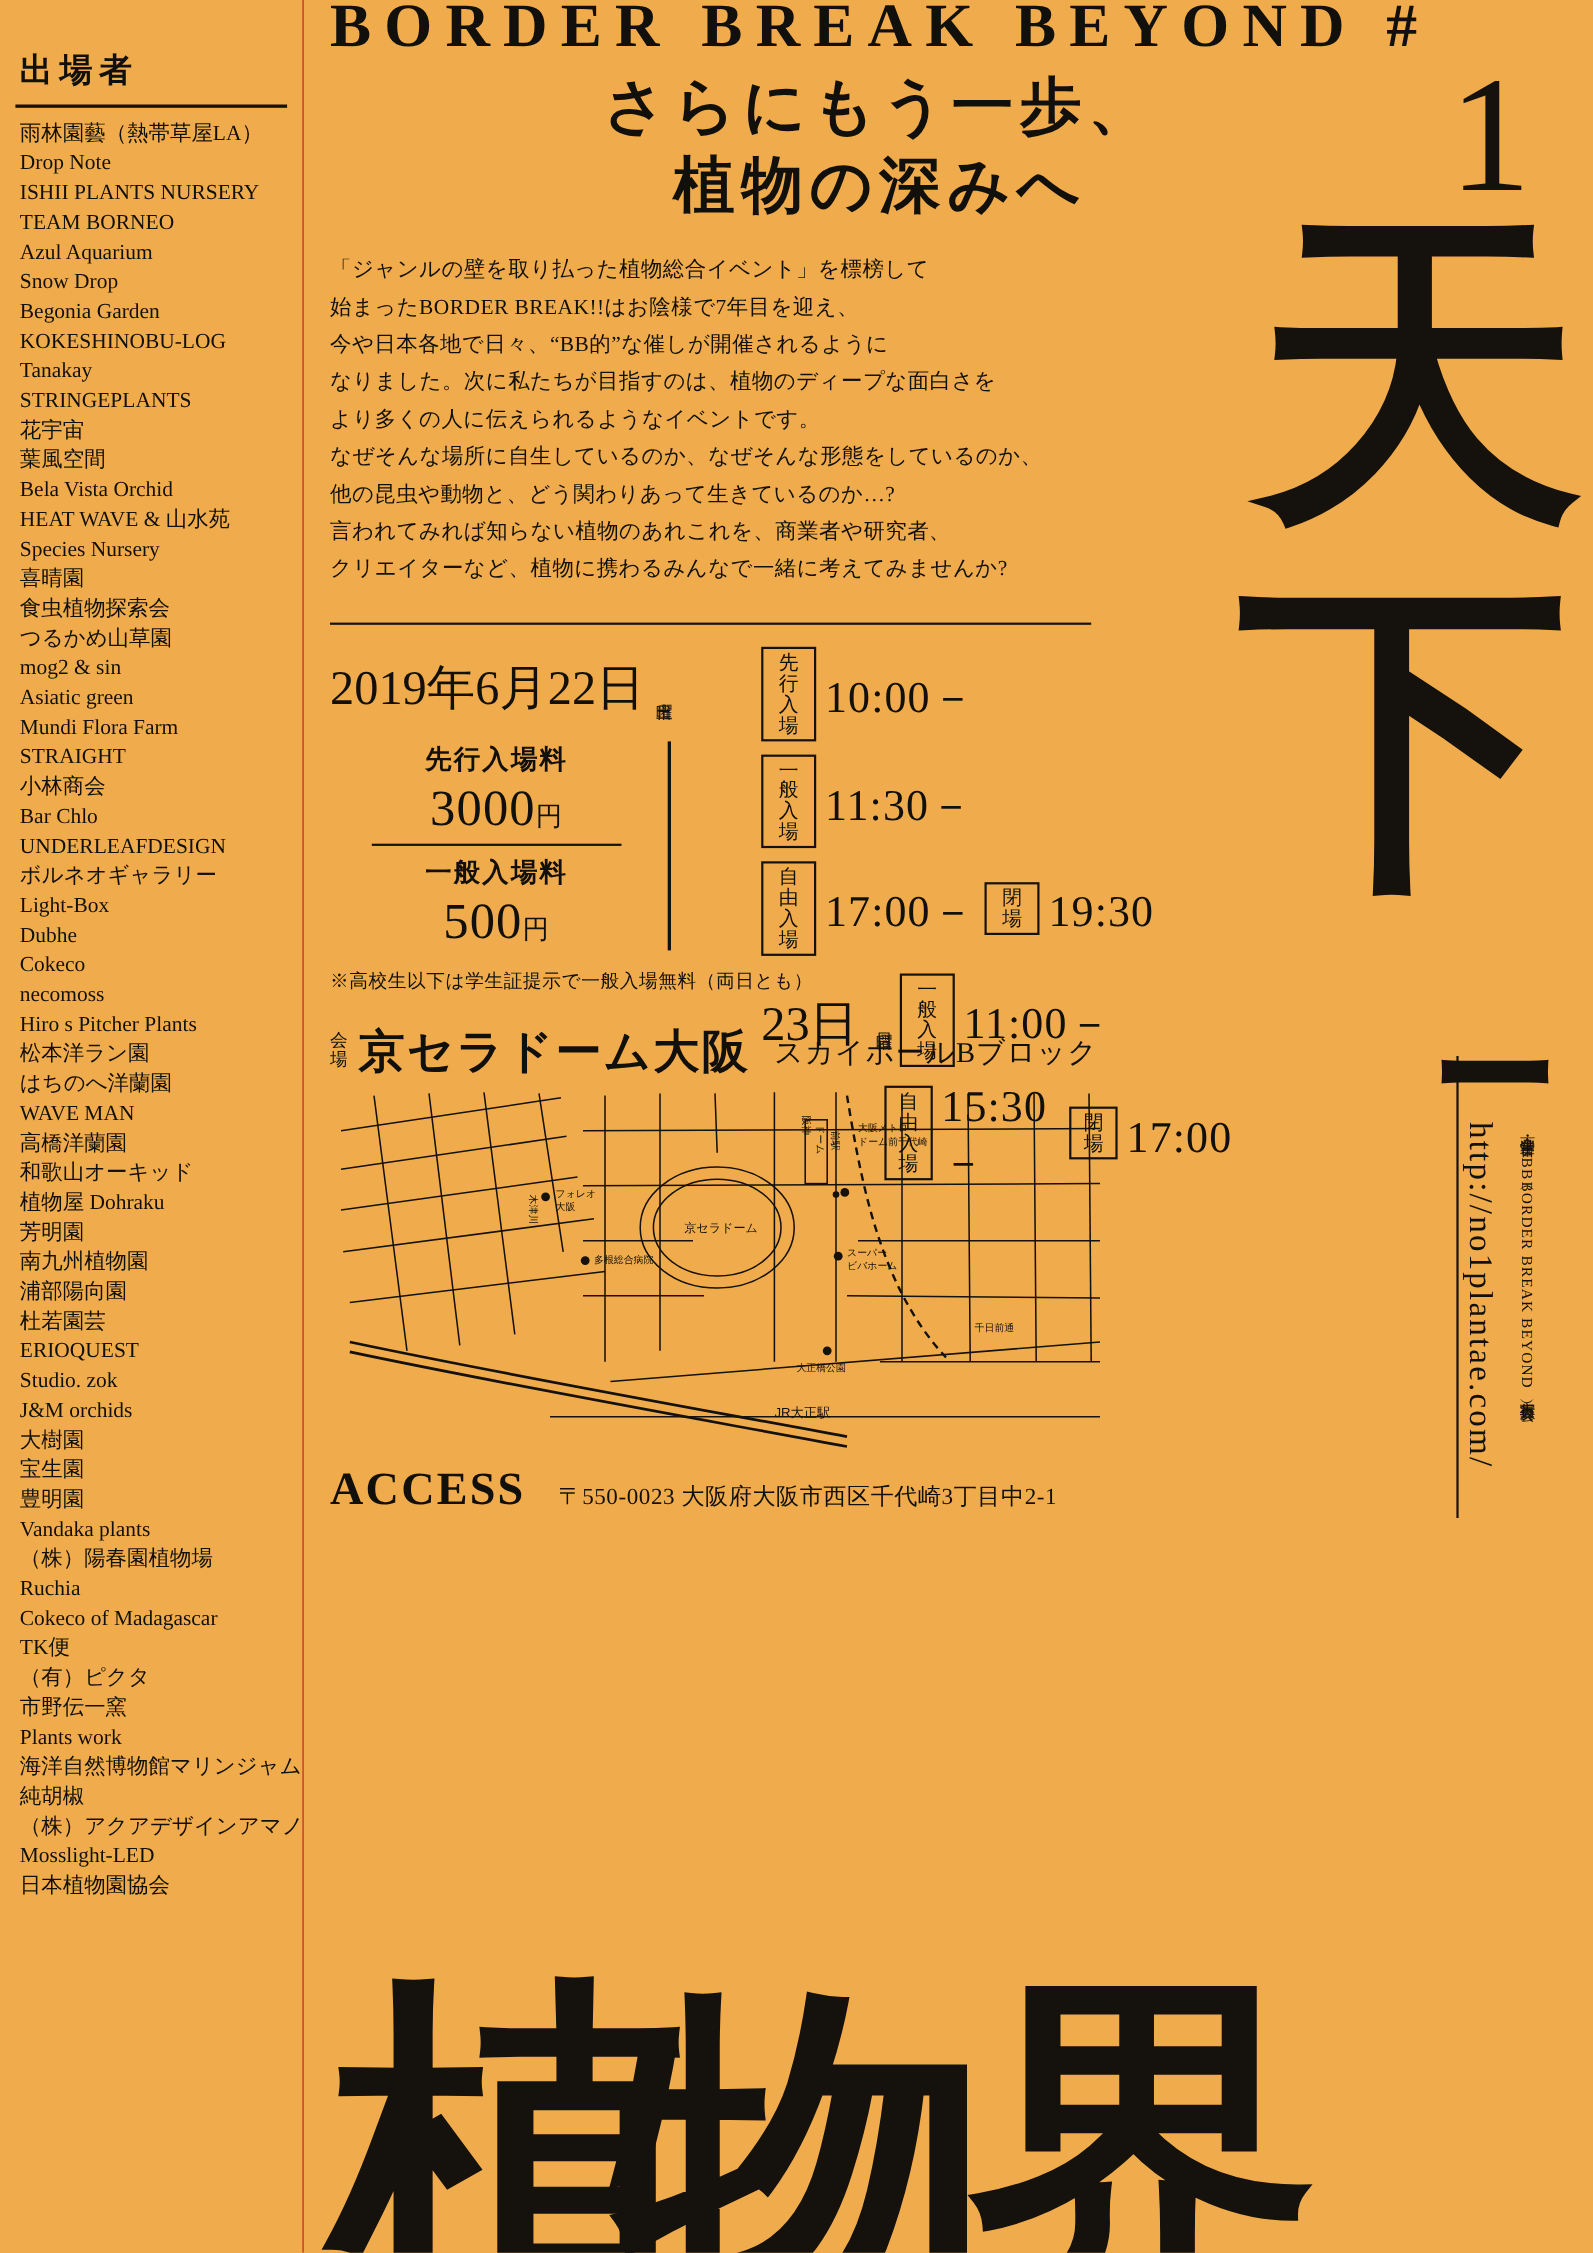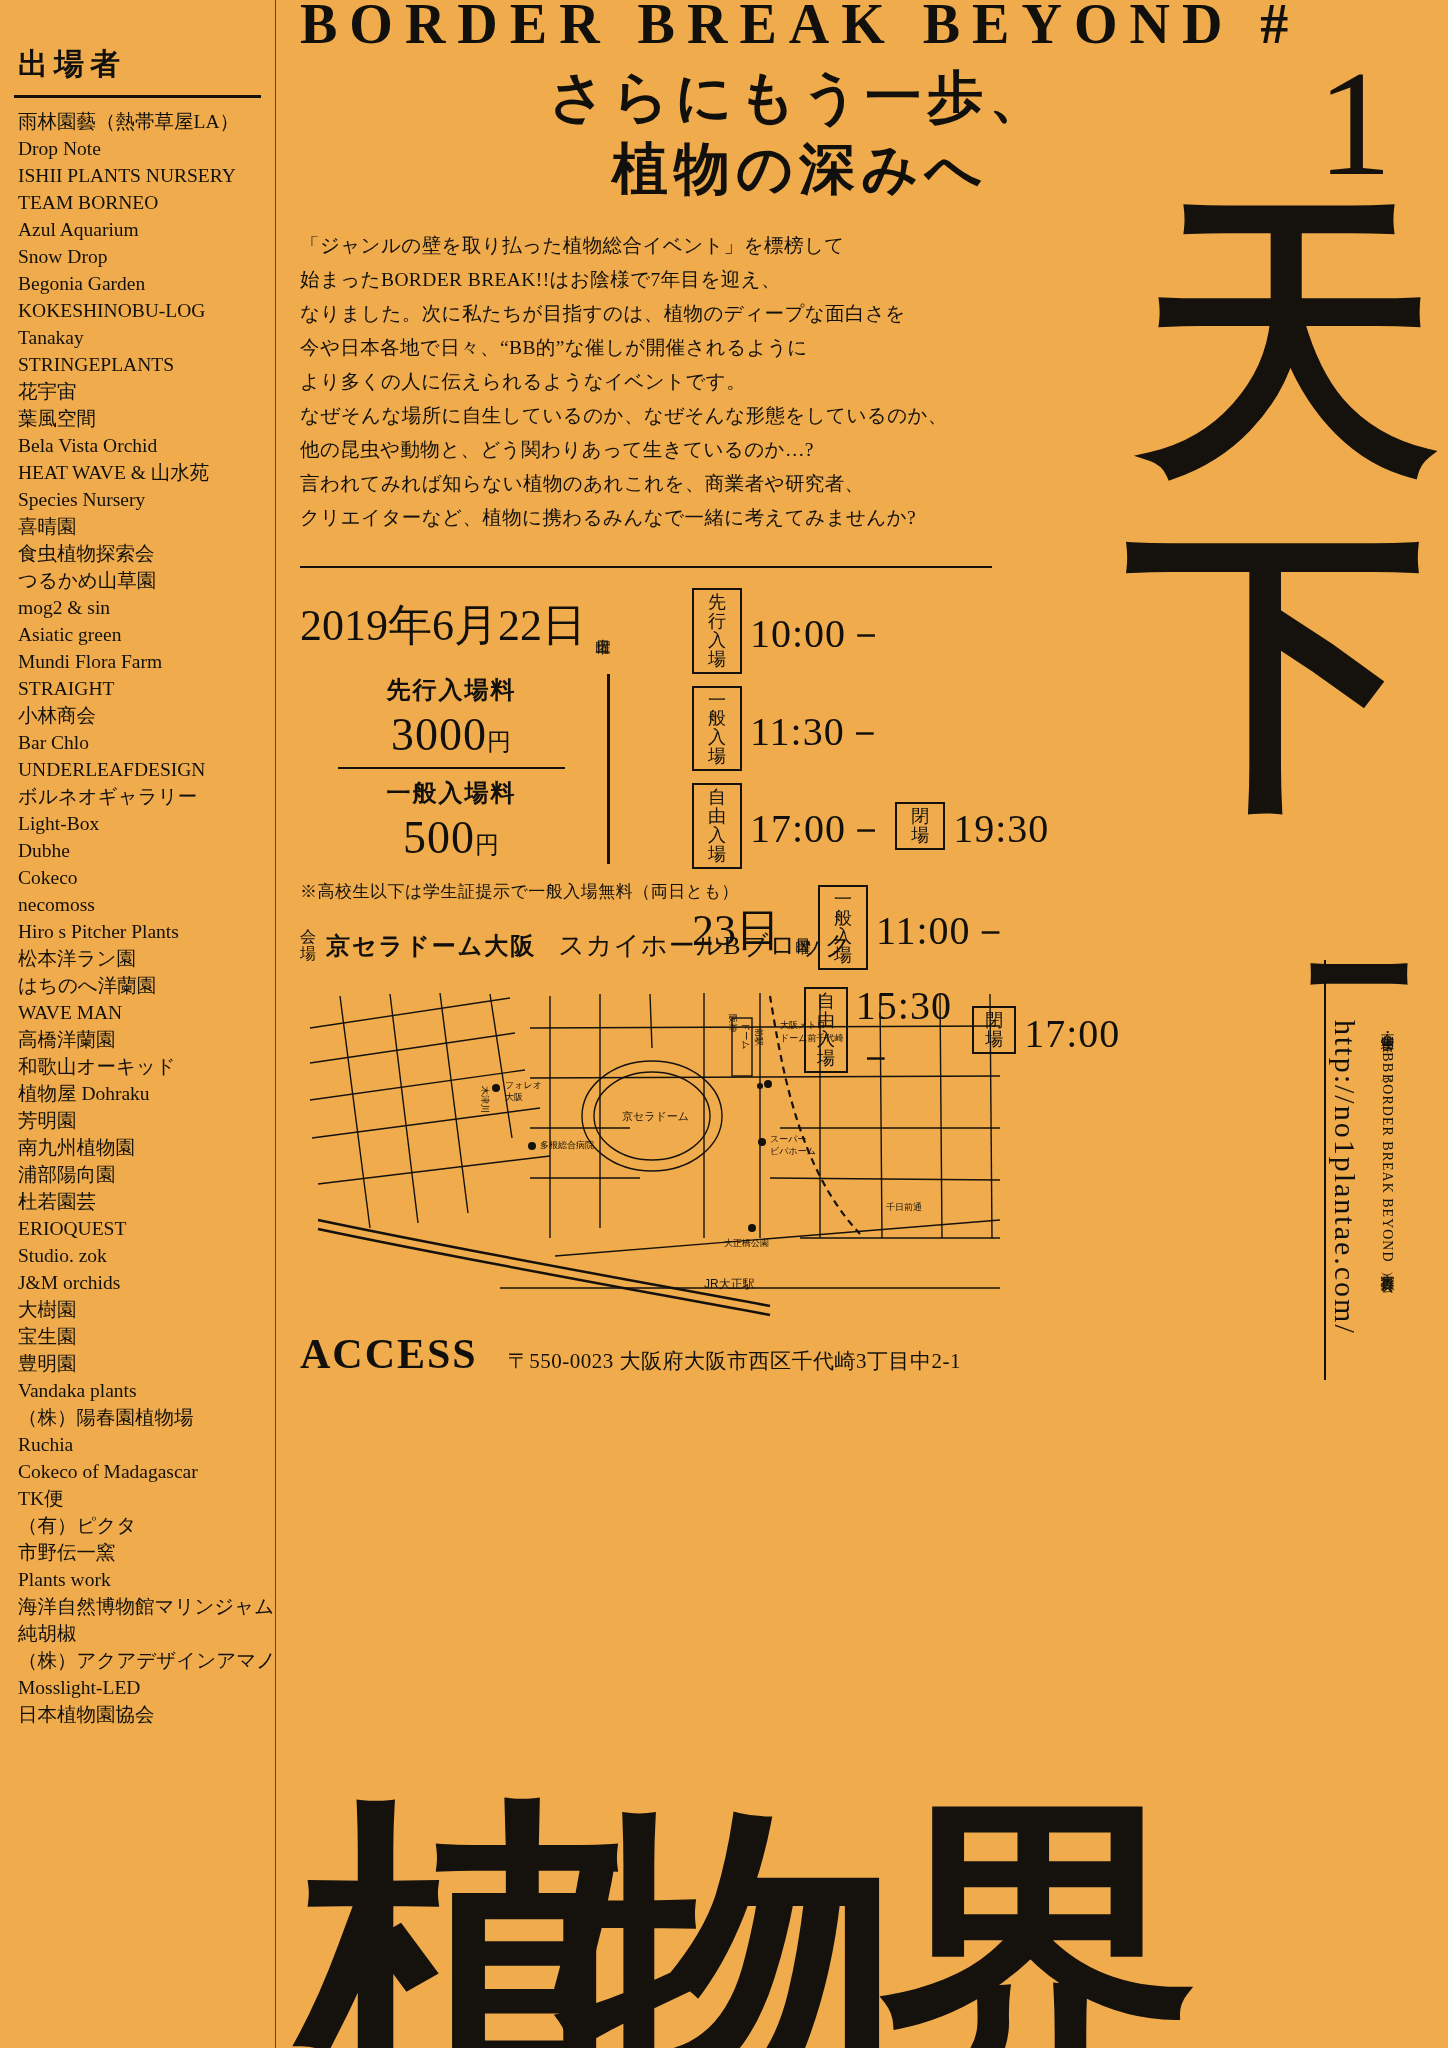--- a/index.html
+++ b/index.html
@@ -113,21 +113,21 @@
   .fee-label{font-size:24px;margin-bottom:2px;letter-spacing:2px;font-weight:bold;}
   .fee-amount{font-size:46px;letter-spacing:1px;}
   .fee-amount .yen{font-size:24px;}
   .fee-sep{border-top:2px solid #15110c;margin:6px 28px 8px 28px;}
 
   .note{position:absolute;left:300px;top:880px;font-size:17px;letter-spacing:.5px;}
 
   
   .venue{position:absolute;left:300px;top:928px;display:flex;align-items:center;gap:10px;}
   .venue-lab{font-size:16px;line-height:1.05;text-align:center;}
-  .venue-name{font-size:24px;font-weight:700;letter-spacing:2px;}
+  .venue-name{font-size:42px;font-weight:700;letter-spacing:2px;}
   .venue-sub{font-size:26px;letter-spacing:1px;margin-left:12px;}
 
   
   .map{position:absolute;left:300px;top:988px;width:700px;height:350px;}
   .map svg{width:700px;height:350px;}
 
   .access{position:absolute;left:300px;top:1330px;display:flex;align-items:baseline;gap:30px;}
   .access-title{font-size:42px;font-weight:700;letter-spacing:2px;}
   .access-addr{font-size:21px;letter-spacing:.5px;}
 
@@ -227,22 +227,22 @@
   </div>
 
   <div class="main">
     <div class="catch">
       <div>さらにもう一歩、</div>
       <div>植物の深みへ</div>
     </div>
     <div class="lede">
       <div>「ジャンルの壁を取り払った植物総合イベント」を標榜して</div>
       <div>始まったBORDER BREAK!!はお陰様で7年目を迎え、</div>
+      <div>今や日本各地で日々、“BB的”な催しが開催されるように</div>
       <div>なりました。次に私たちが目指すのは、植物のディープな面白さを</div>
-      <div>今や日本各地で日々、“BB的”な催しが開催されるように</div>
       <div>より多くの人に伝えられるようなイベントです。</div>
       <div>なぜそんな場所に自生しているのか、なぜそんな形態をしているのか、</div>
       <div>他の昆虫や動物と、どう関わりあって生きているのか…?</div>
       <div>言われてみれば知らない植物のあれこれを、商業者や研究者、</div>
       <div>クリエイターなど、植物に携わるみんなで一緒に考えてみませんか?</div>
     </div>
   </div>
 
   <div class="sched">
     <div class="sched-rule-top"></div>

